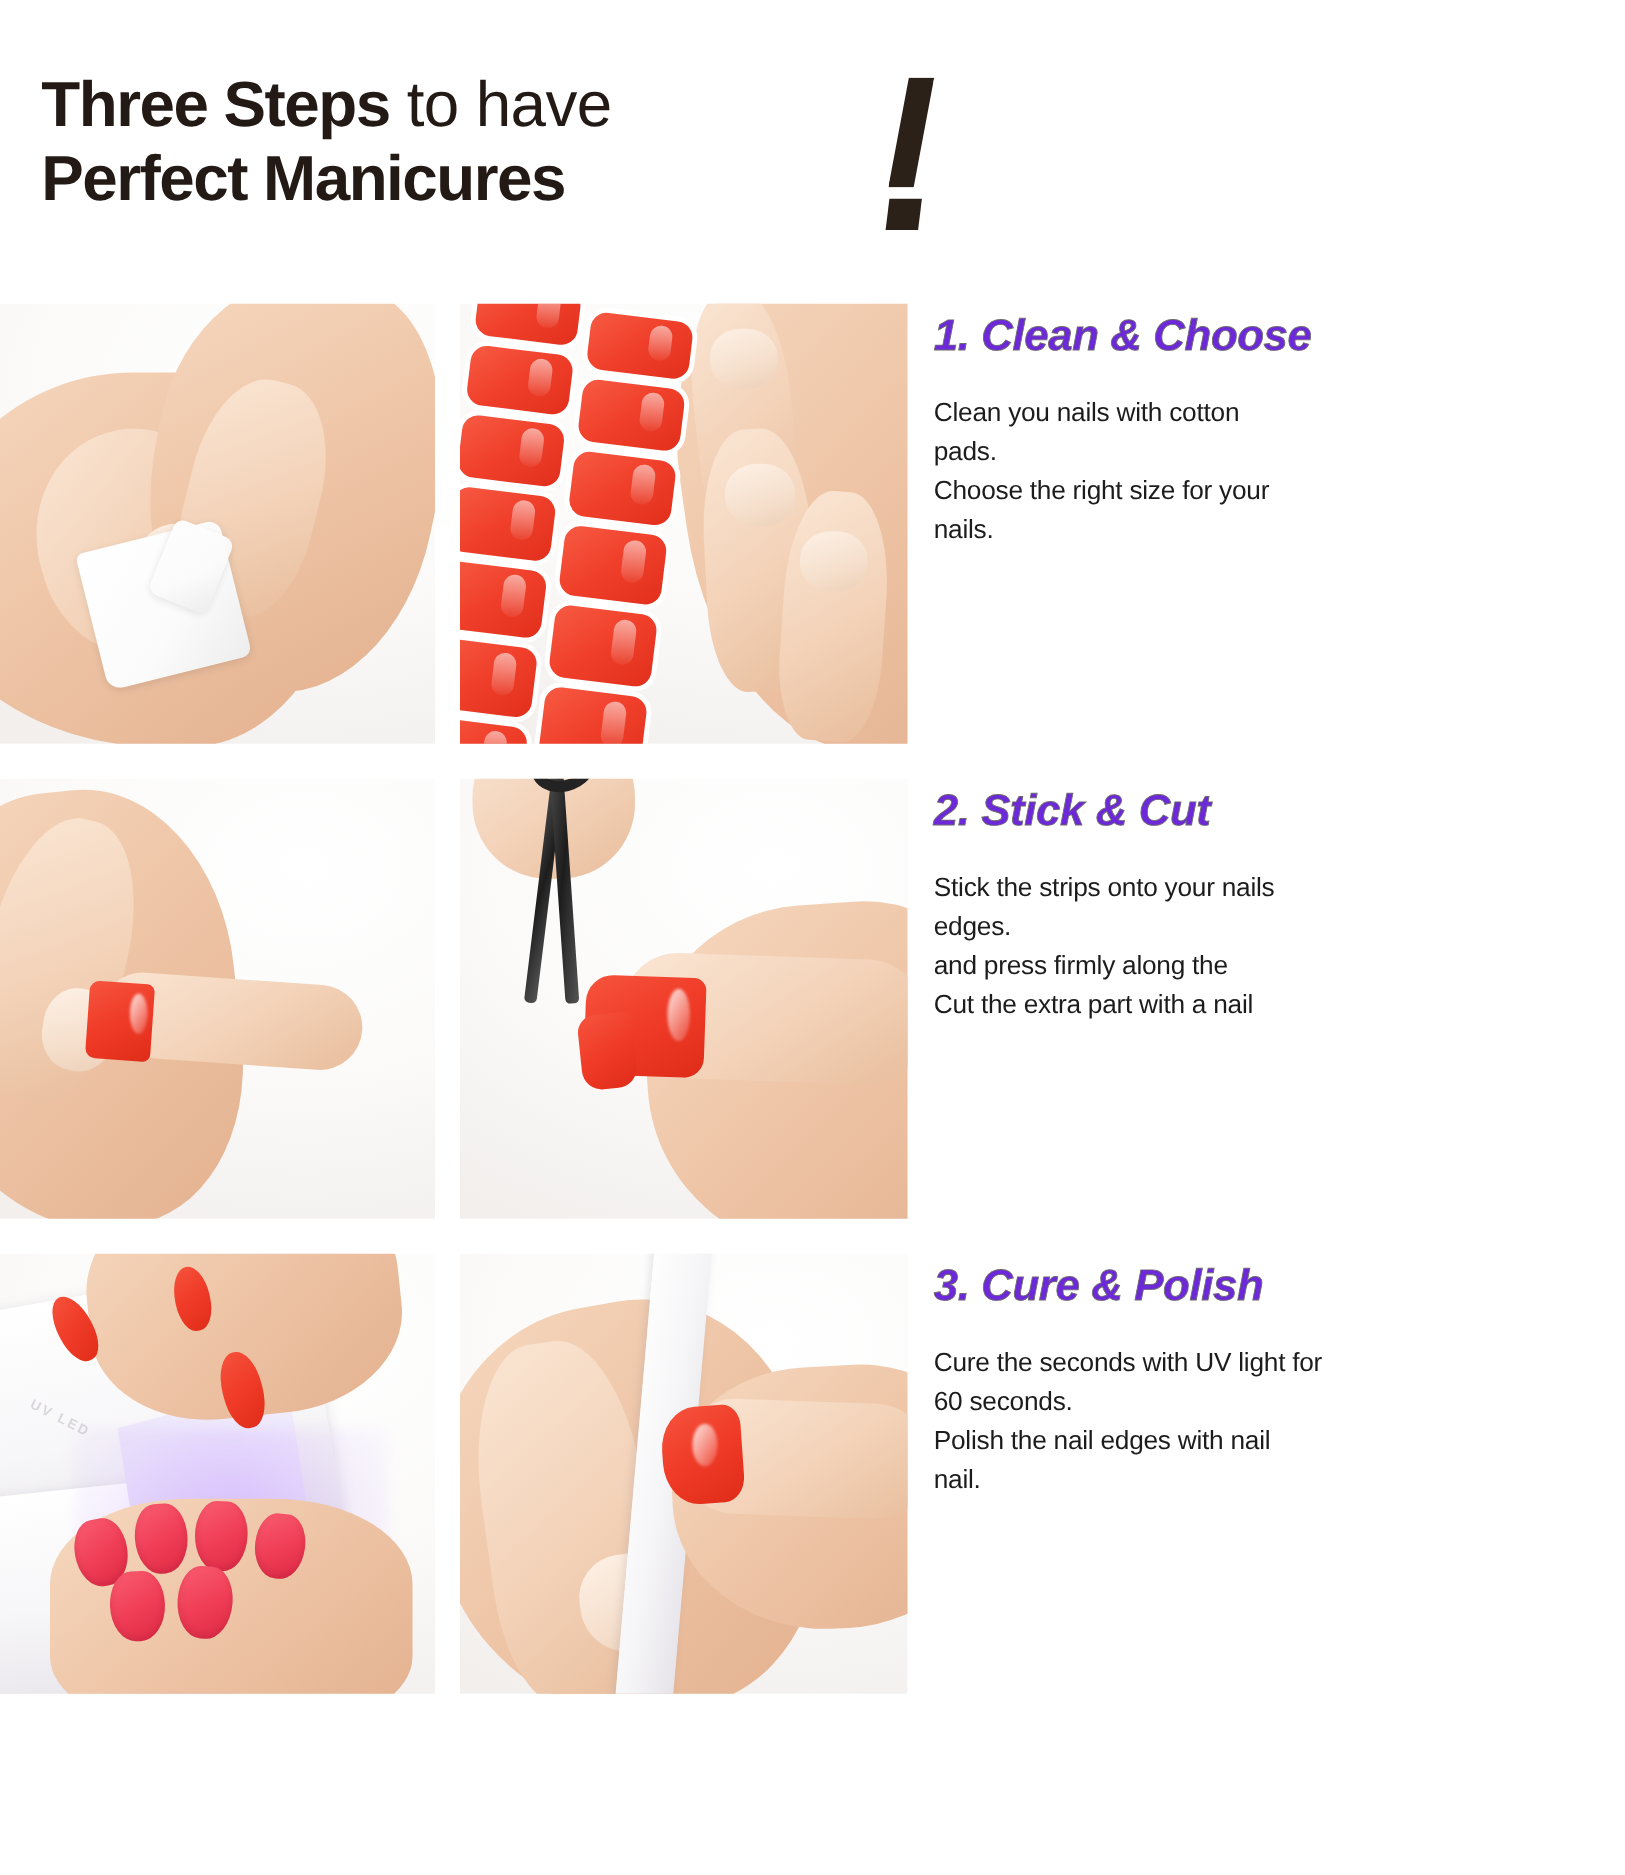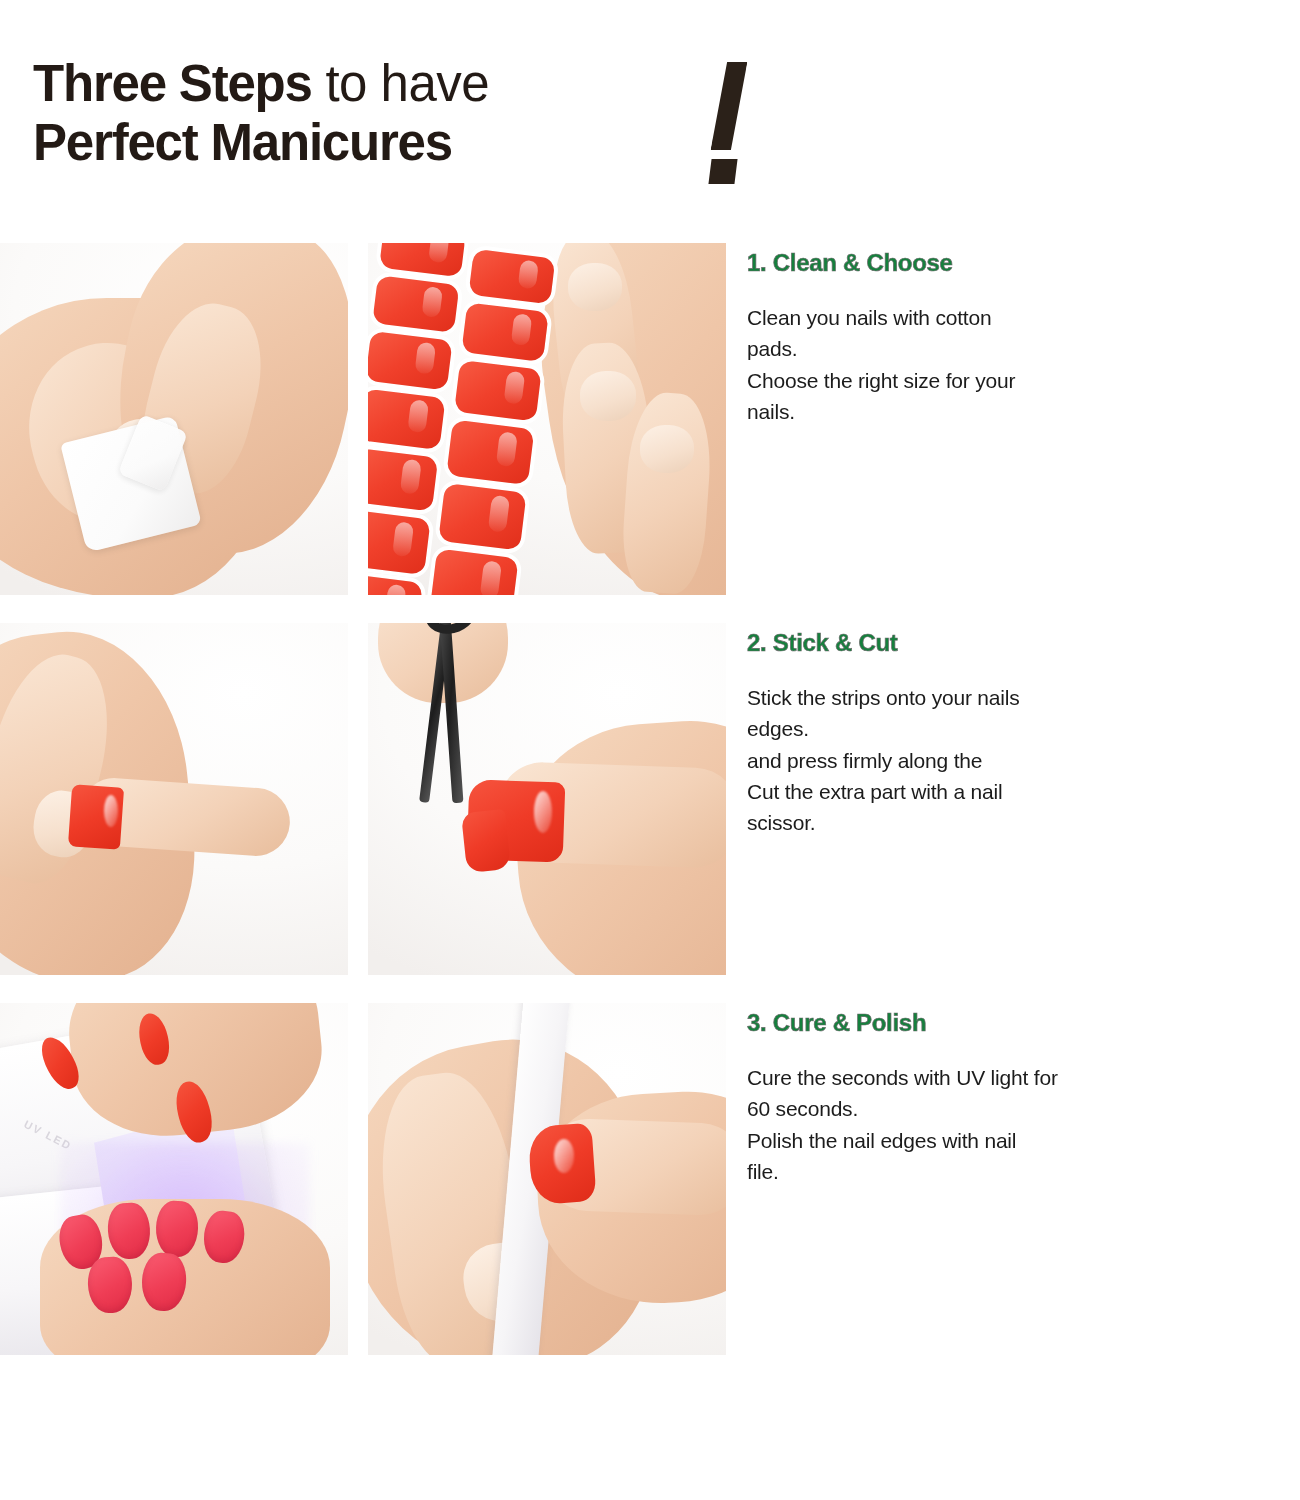--- a/index.html
+++ b/index.html
@@ -221,27 +221,28 @@
     left: 747px;
     top: 250px;
     width: 548px;
   }
   .step { position: absolute; left: 0; width: 553px; }
   .step-1 { top: 0px; }
   .step-2 { top: 380px; }
   .step-3 { top: 760px; }
 
   .step-head {
-    font-size: 24px;
+    font-size: 35px;
     font-weight: bold;
-    color: #15803d;
+    color: #6d28d9;
     letter-spacing: -0.3px;
     line-height: 1.1;
     -webkit-text-stroke: 0.7px #6c6c6c;
     white-space: nowrap;
+    font-style: italic;
   }
   .step-body {
     margin-top: 26px;
     font-size: 21px;
     font-weight: normal;
     color: #1c1c1c;
     line-height: 1.48;
     letter-spacing: -0.2px;
   }
   .step-body .ln { display: block; }
@@ -404,28 +405,27 @@
       </div>
     </div>
 
     <div class="step step-2">
       <div class="step-head">2. Stick &amp; Cut</div>
       <div class="step-body">
         <span class="ln">Stick the strips onto your nails</span>
         <span class="ln">edges.</span>
         <span class="ln">and press firmly along the</span>
         <span class="ln">Cut the extra part with a nail</span>
-        <span class="ln">scissor.</span>
       </div>
     </div>
 
     <div class="step step-3">
       <div class="step-head">3. Cure &amp; Polish</div>
       <div class="step-body">
         <span class="ln">Cure the seconds with UV light for</span>
         <span class="ln">60 seconds.</span>
         <span class="ln">Polish the nail edges with nail</span>
-        <span class="ln">file.</span>
+        <span class="ln">nail.</span>
       </div>
     </div>
   </div>
 
 </div>
 
 </body></html>

